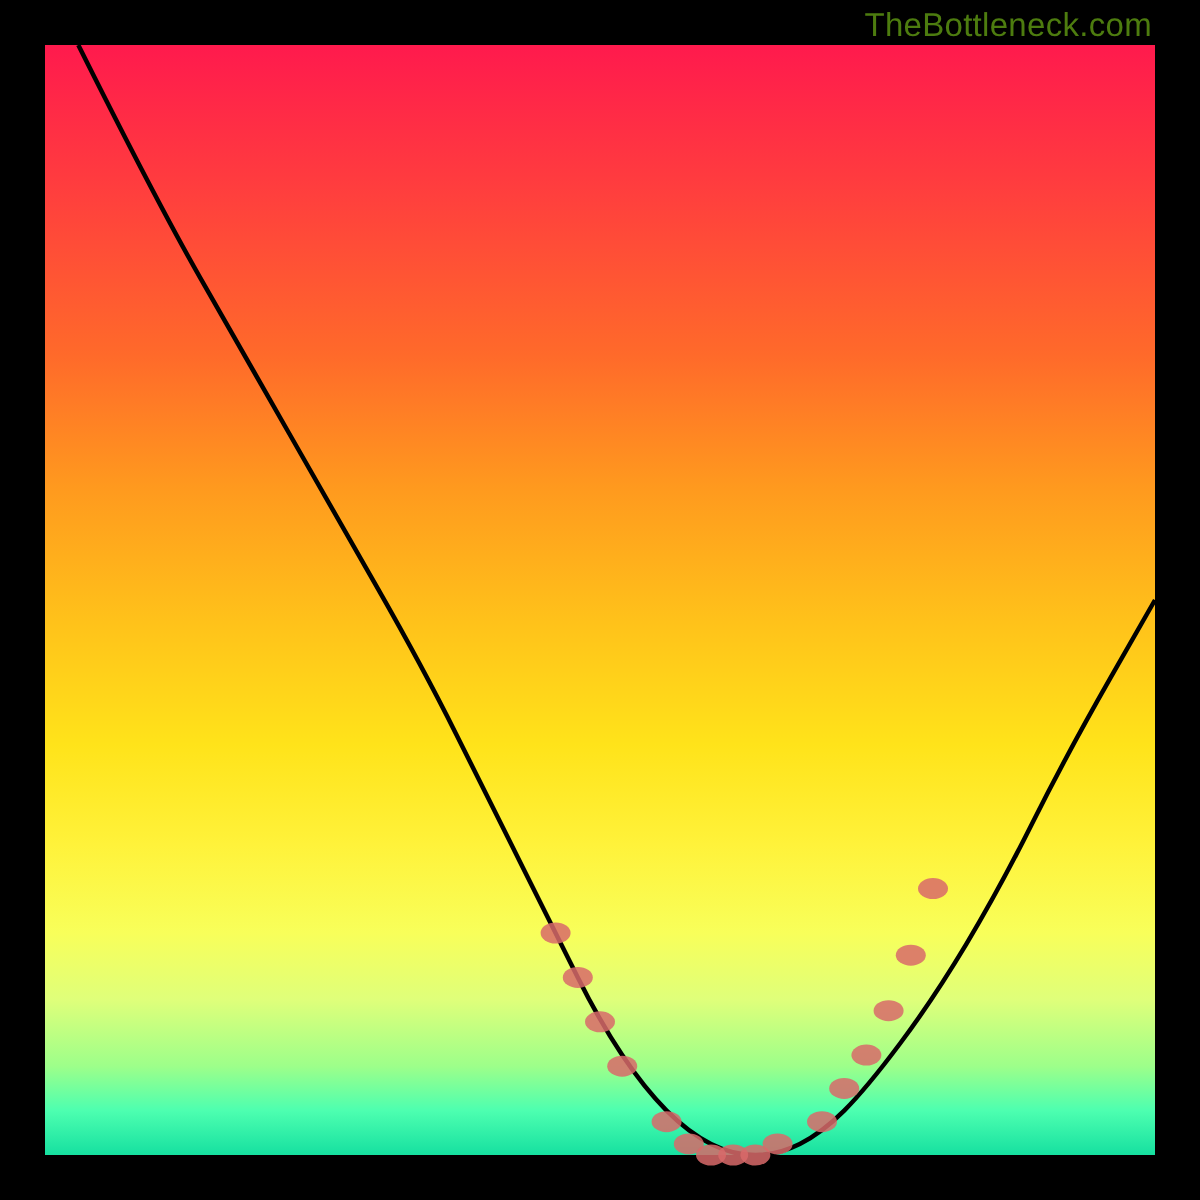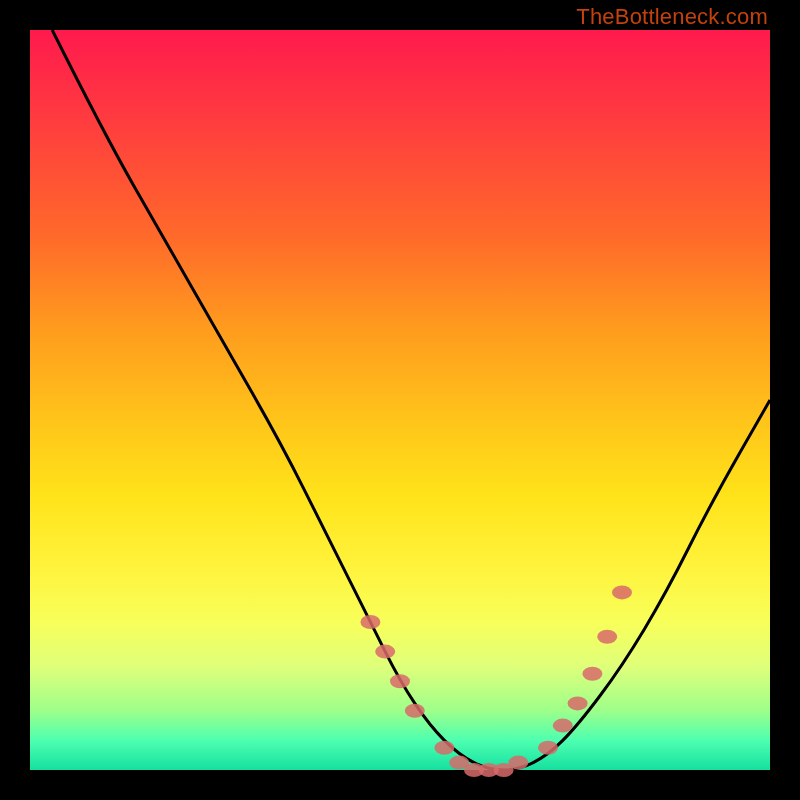--- a/index.html
+++ b/index.html
@@ -39,21 +39,21 @@
       #dfff7a 86%,
       #9dff8a 92%,
       #4dffb0 96%,
       #16e0a0 100%
     );
   }
   .watermark {
     position: absolute;
     top: 4px;
     right: 32px;
-    color: #c2410c;
+    color: #4d7c0f;
     font-size: 22px;
     letter-spacing: 0.2px;
     font-weight: 500;
     margin-left: 36px;
   }
   svg.curve {
     position: absolute;
     left: 0;
     top: 0;
     width: 740px;

